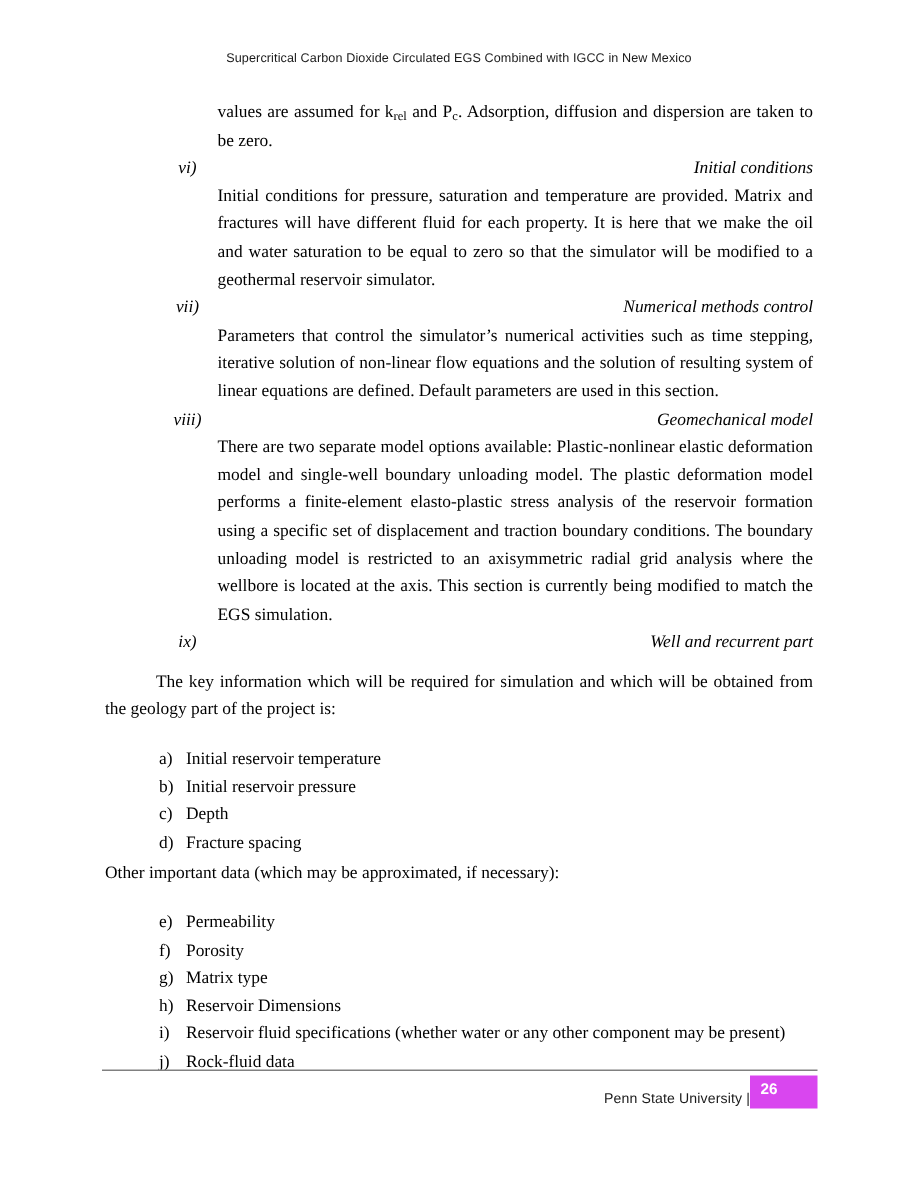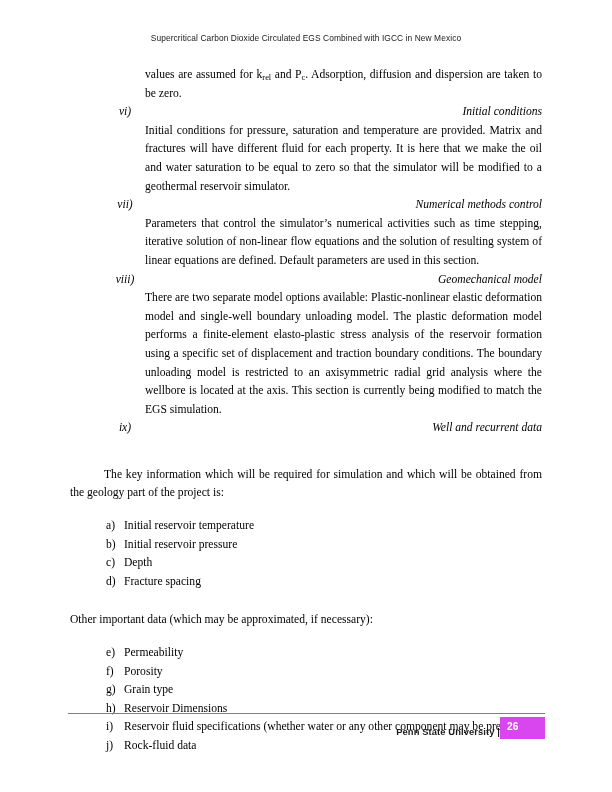--- a/index.html
+++ b/index.html
@@ -78,25 +78,25 @@
     margin-left: 75px;
     width: 397px;
     font-style: italic;
     font-size: 11.6px;
     line-height: 18.6px;
     text-align: right;
   }
 
   .para-indent {
     text-indent: 34px;
-    margin-top: 28px;
+    margin-top: 8px;
   }
 
   .para-flush {
-    margin-top: 20px;
+    margin-top: 2px;
     text-align: left;
   }
 
   
   .letter-list {
     margin: 14px 0 0 0;
     padding: 0;
     list-style: none;
   }
   .letter-list li {
@@ -135,21 +135,21 @@
     width: 477px;
     height: 1px;
     background: #808080;
   }
   .footer-label {
     position: absolute;
     right: 112px;
     top: 13px;
     font-family: "Liberation Sans", "DejaVu Sans", sans-serif;
     font-size: 9.4px;
-    font-weight: bold;
+    font-weight: normal;
     color: #1a1a1a;
     white-space: nowrap;
     letter-spacing: 0.01em;
   }
   .page-number-box {
     position: absolute;
     left: 500px;
     top: 4px;
     width: 45px;
     height: 22px;
@@ -190,38 +190,38 @@
     </div>
 
     <div class="roman-item">
       <div class="roman-marker">viii)</div>
       <div class="roman-title">Geomechanical model</div>
       <p class="indent-block">There are two separate model options available: Plastic-nonlinear elastic deformation model and single-well boundary unloading model. The plastic deformation model performs a finite-element elasto-plastic stress analysis of the reservoir formation using a specific set of displacement and traction boundary conditions. The boundary unloading model is restricted to an axisymmetric radial grid analysis where the wellbore is located at the axis. This section is currently being modified to match the EGS simulation.</p>
     </div>
 
     <div class="roman-item">
       <div class="roman-marker">ix)</div>
-      <div class="roman-title">Well and recurrent data</div>
+      <div class="roman-title">Well and recurrent part</div>
     </div>
 
     <p class="para para-indent">The key information which will be required for simulation and which will be obtained from the geology part of the project is:</p>
 
     <ul class="letter-list">
       <li><span class="marker">a)</span><span>Initial reservoir temperature</span></li>
       <li><span class="marker">b)</span><span>Initial reservoir pressure</span></li>
       <li><span class="marker">c)</span><span>Depth</span></li>
       <li><span class="marker">d)</span><span>Fracture spacing</span></li>
     </ul>
 
     <p class="para para-flush">Other important data (which may be approximated, if necessary):</p>
 
     <ul class="letter-list">
       <li><span class="marker">e)</span><span>Permeability</span></li>
       <li><span class="marker">f)</span><span>Porosity</span></li>
-      <li><span class="marker">g)</span><span>Grain type</span></li>
+      <li><span class="marker">g)</span><span>Matrix type</span></li>
       <li><span class="marker">h)</span><span>Reservoir Dimensions</span></li>
       <li><span class="marker">i)</span><span>Reservoir fluid specifications (whether water or any other component may be present)</span></li>
       <li><span class="marker">j)</span><span>Rock-fluid data</span></li>
     </ul>
 
   </div>
 
   <div class="footer">
     <div class="footer-rule"></div>
     <div class="footer-label">Penn State University  |</div>

